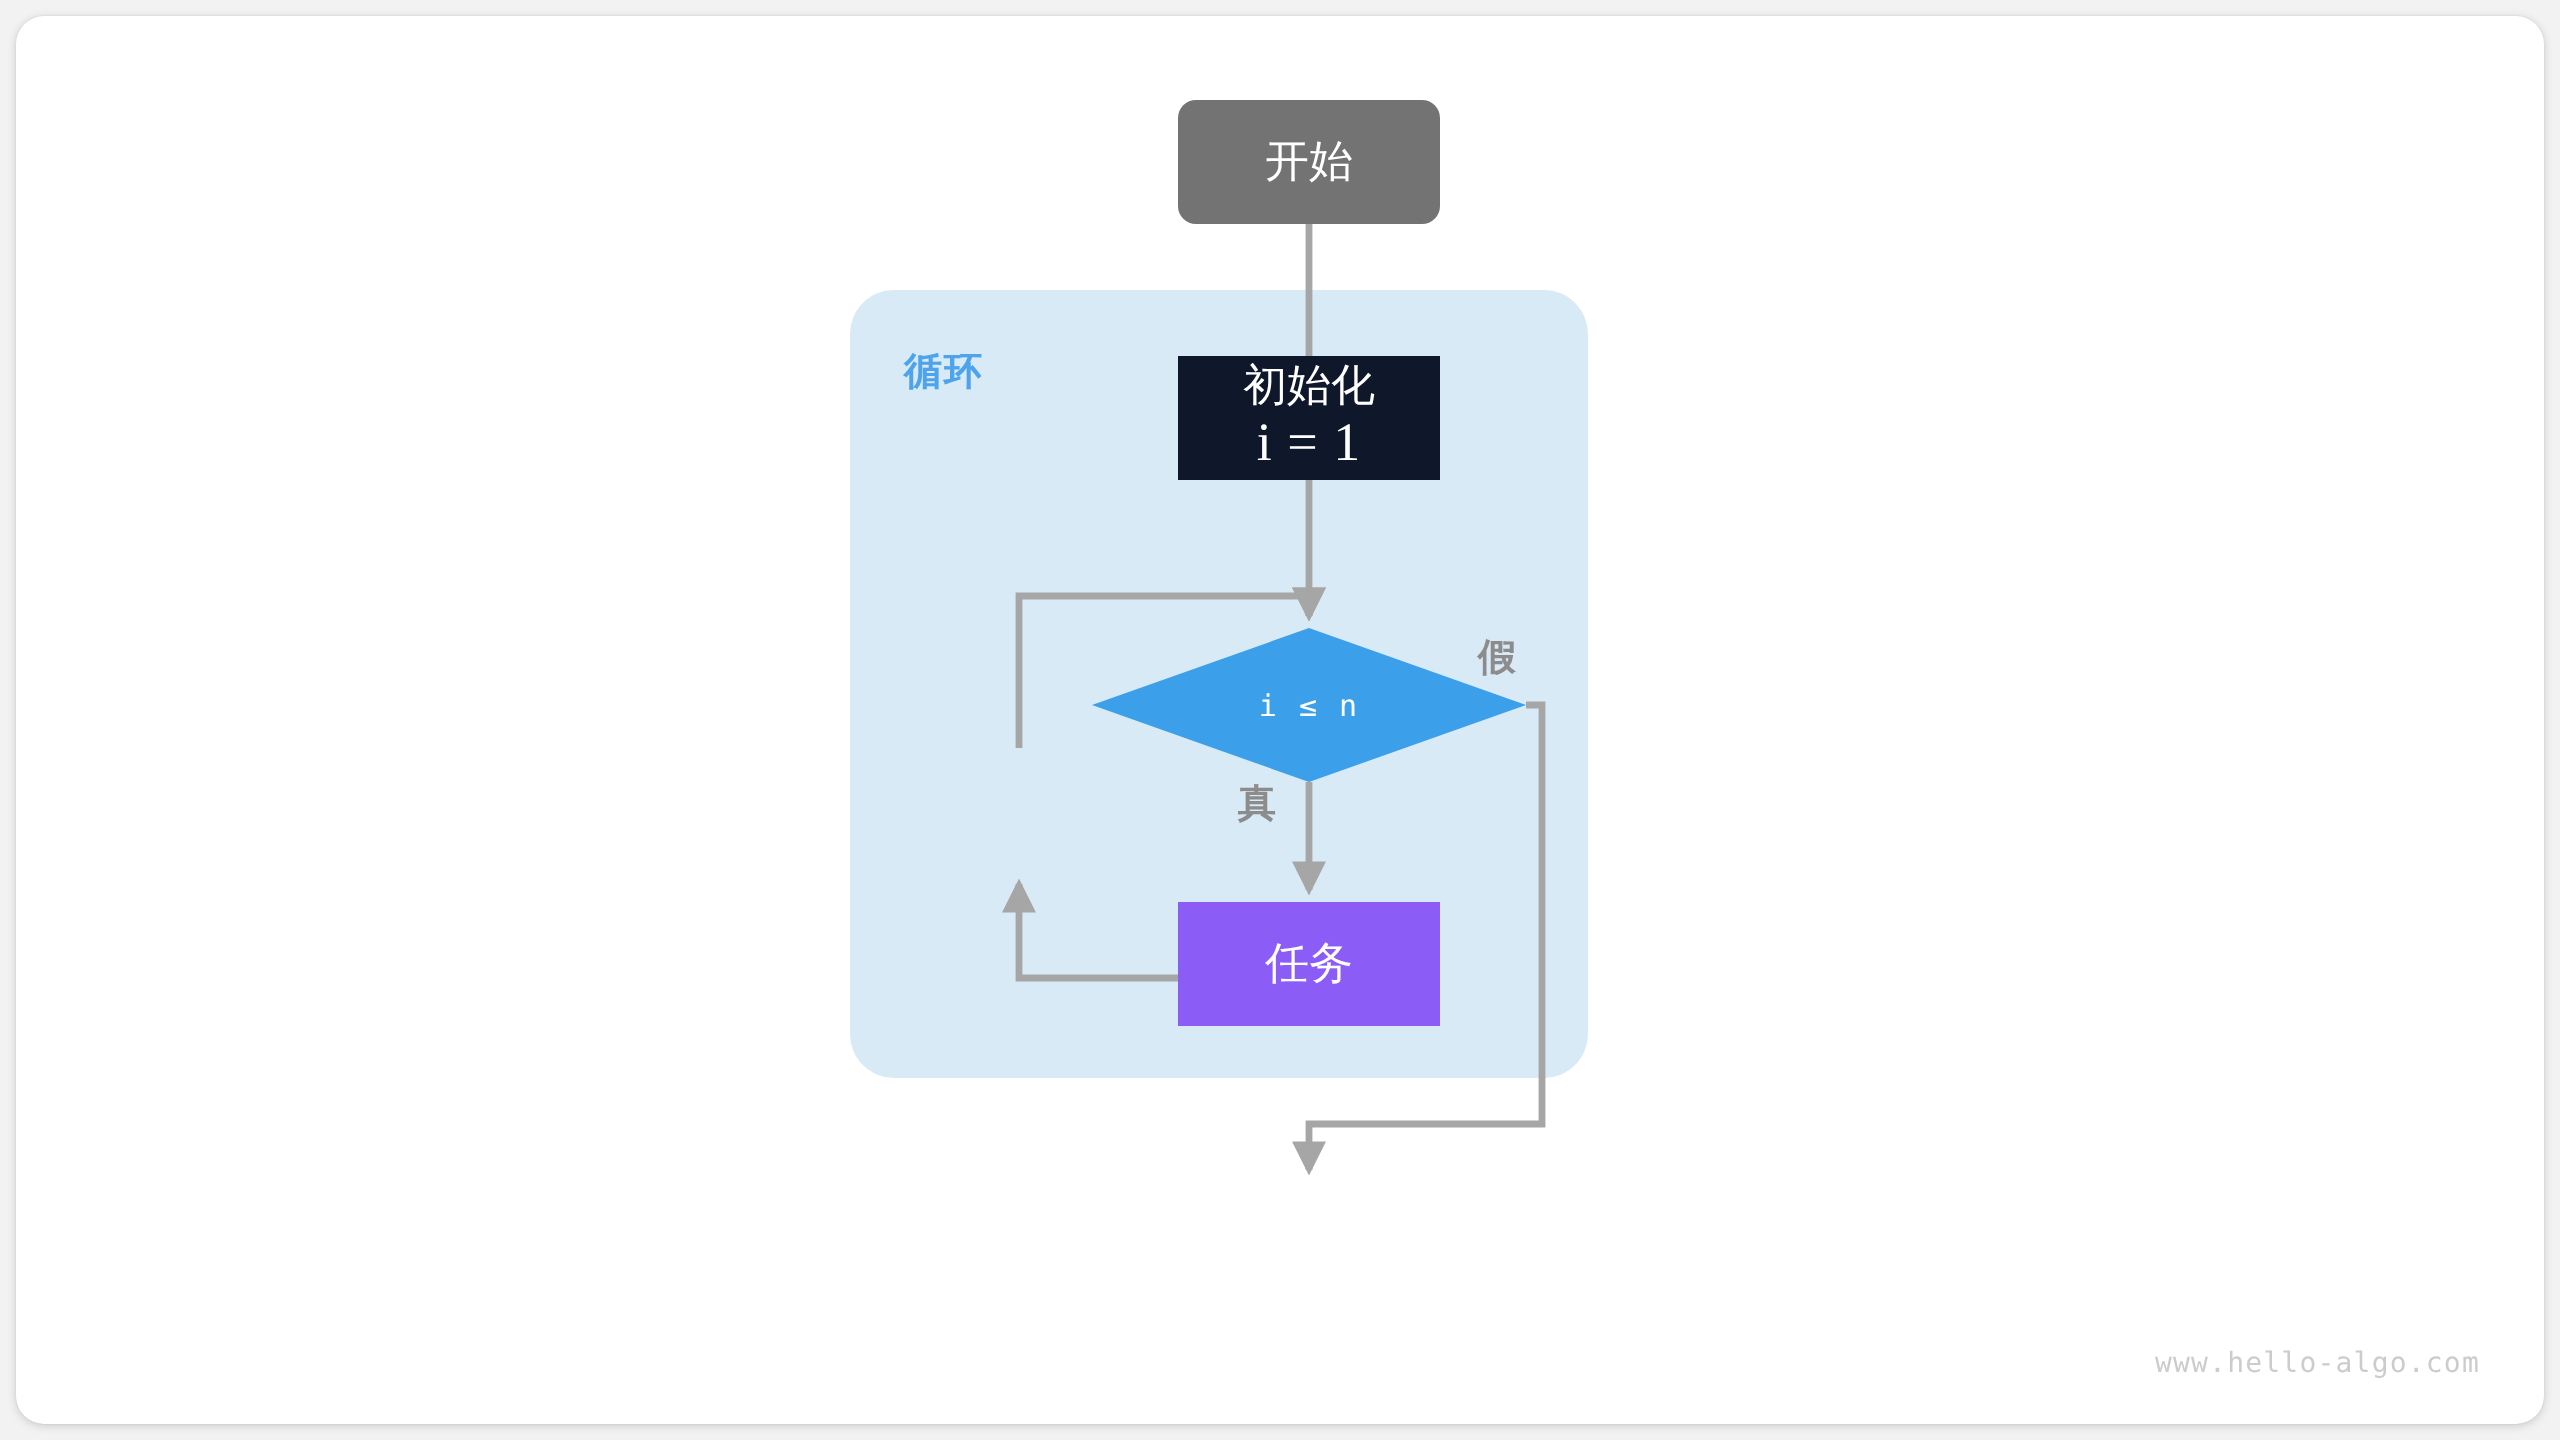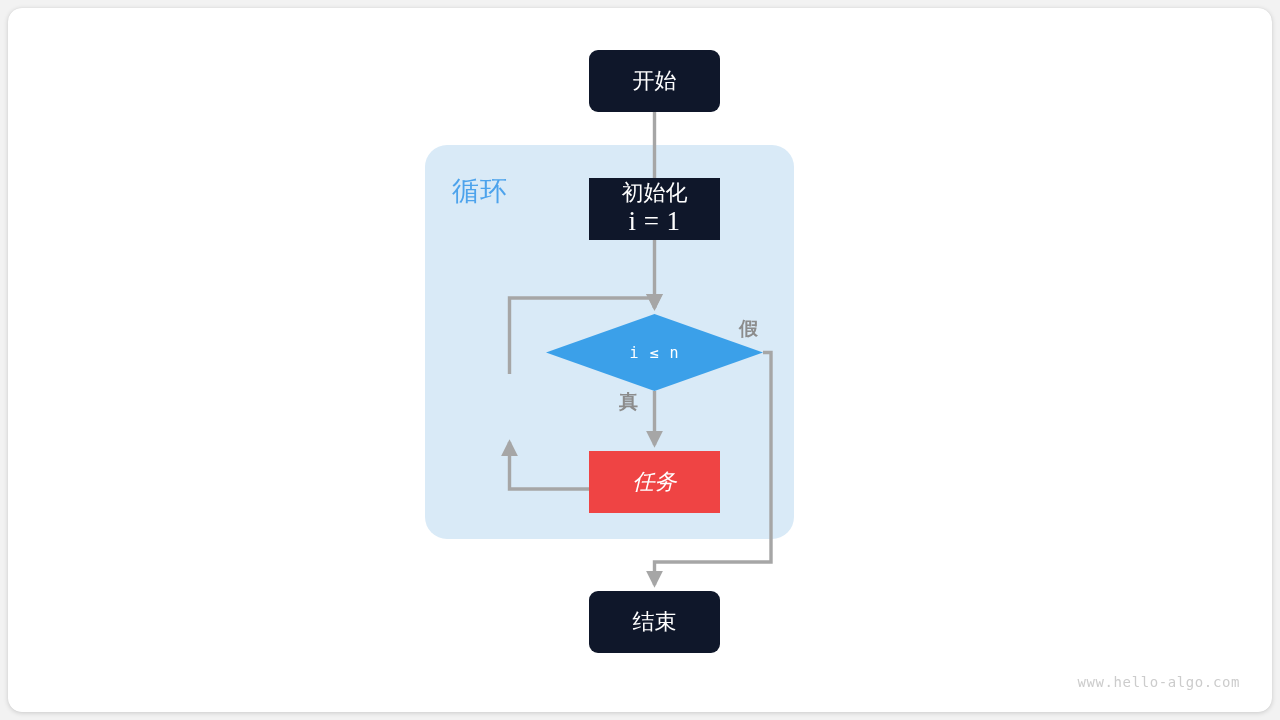--- a/index.html
+++ b/index.html
@@ -56,22 +56,22 @@
     top: 137px;
     width: 369px;
     height: 394px;
     background: #d9eaf7;
     border-radius: 22px;
   }
   .loop-label {
     position: absolute;
     left: 444px;
     top: 165px;
-    font-size: 27px;
-    font-weight: normal;
+    font-size: 19px;
+    font-weight: bold;
     color: #4da3ec;
     letter-spacing: 1px;
     white-space: nowrap;
   }
 
   
   .node {
     position: absolute;
     display: flex;
     flex-direction: column;
@@ -86,29 +86,28 @@
     font-family: "Liberation Sans", "DejaVu Sans", sans-serif;
     font-size: 22px;
   }
   .node .code {
     font-family: Liberation Serif, serif;
     font-size: 27px;
     letter-spacing: 0.5px;
   }
 
   .terminal {
-    background: #0f172a;
+    background: #737373;
     border-radius: 9px;
   }
   .process-blue {
     background: #0f172a;
   }
   .process-green {
-    background: #ef4444;
-    font-style: italic;
+    background: #8b5cf6;
   }
 
   
   #node-start   { left: 581px; top: 42px;  width: 131px; height: 62px; }
   #node-init    { left: 581px; top: 170px; width: 131px; height: 62px; }
   #node-update  { left: 436px; top: 366px; width: 131px; height: 62px; }
   #node-task    { left: 581px; top: 443px; width: 131px; height: 62px; }
   #node-end     { left: 581px; top: 583px; width: 131px; height: 62px; }
 
   
@@ -202,23 +201,20 @@
       <div class="decision">
         <div class="shape"></div>
         <div class="label">i ≤ n</div>
       </div>
 
 
       <div id="node-task" class="node process-green">
         <span class="cn">任务</span>
       </div>
 
-      <div id="node-end" class="node terminal">
-        <span class="cn">结束</span>
-      </div>
 
       <div id="label-true" class="edge-label">真</div>
       <div id="label-false" class="edge-label">假</div>
 
       <div class="watermark">www.hello-algo.com</div>
 
     </div>
   </div>
 </div>
 

